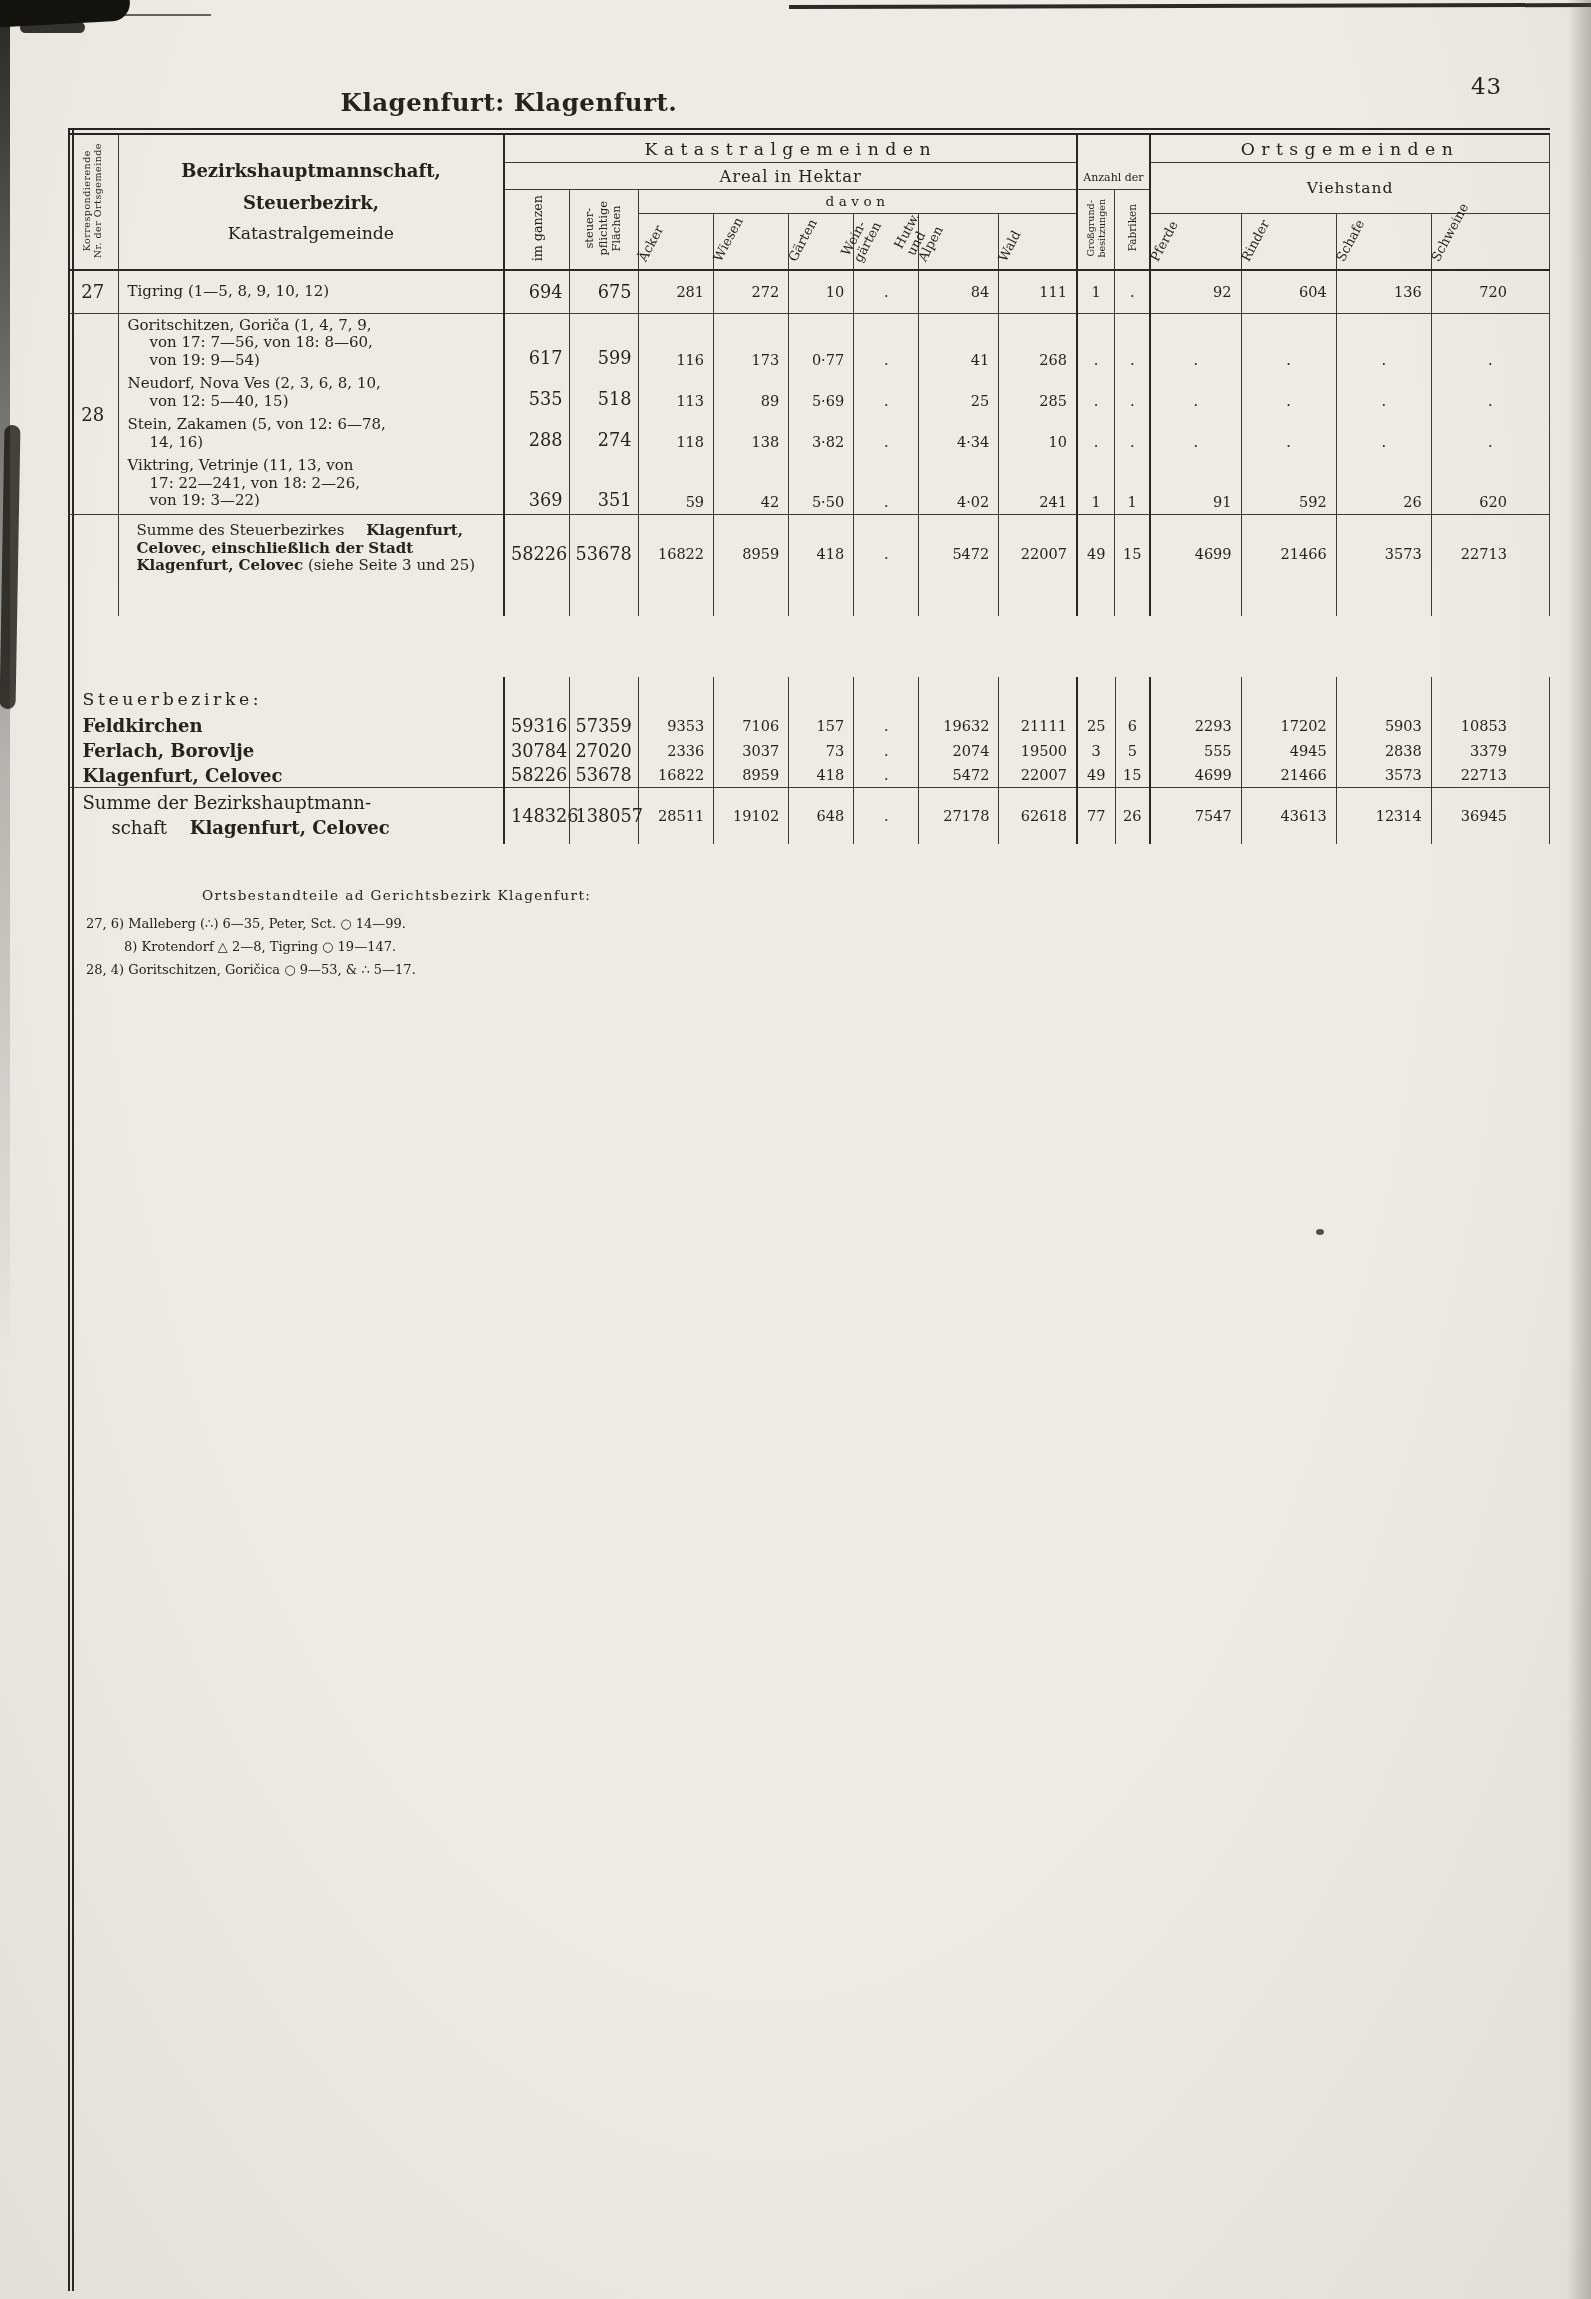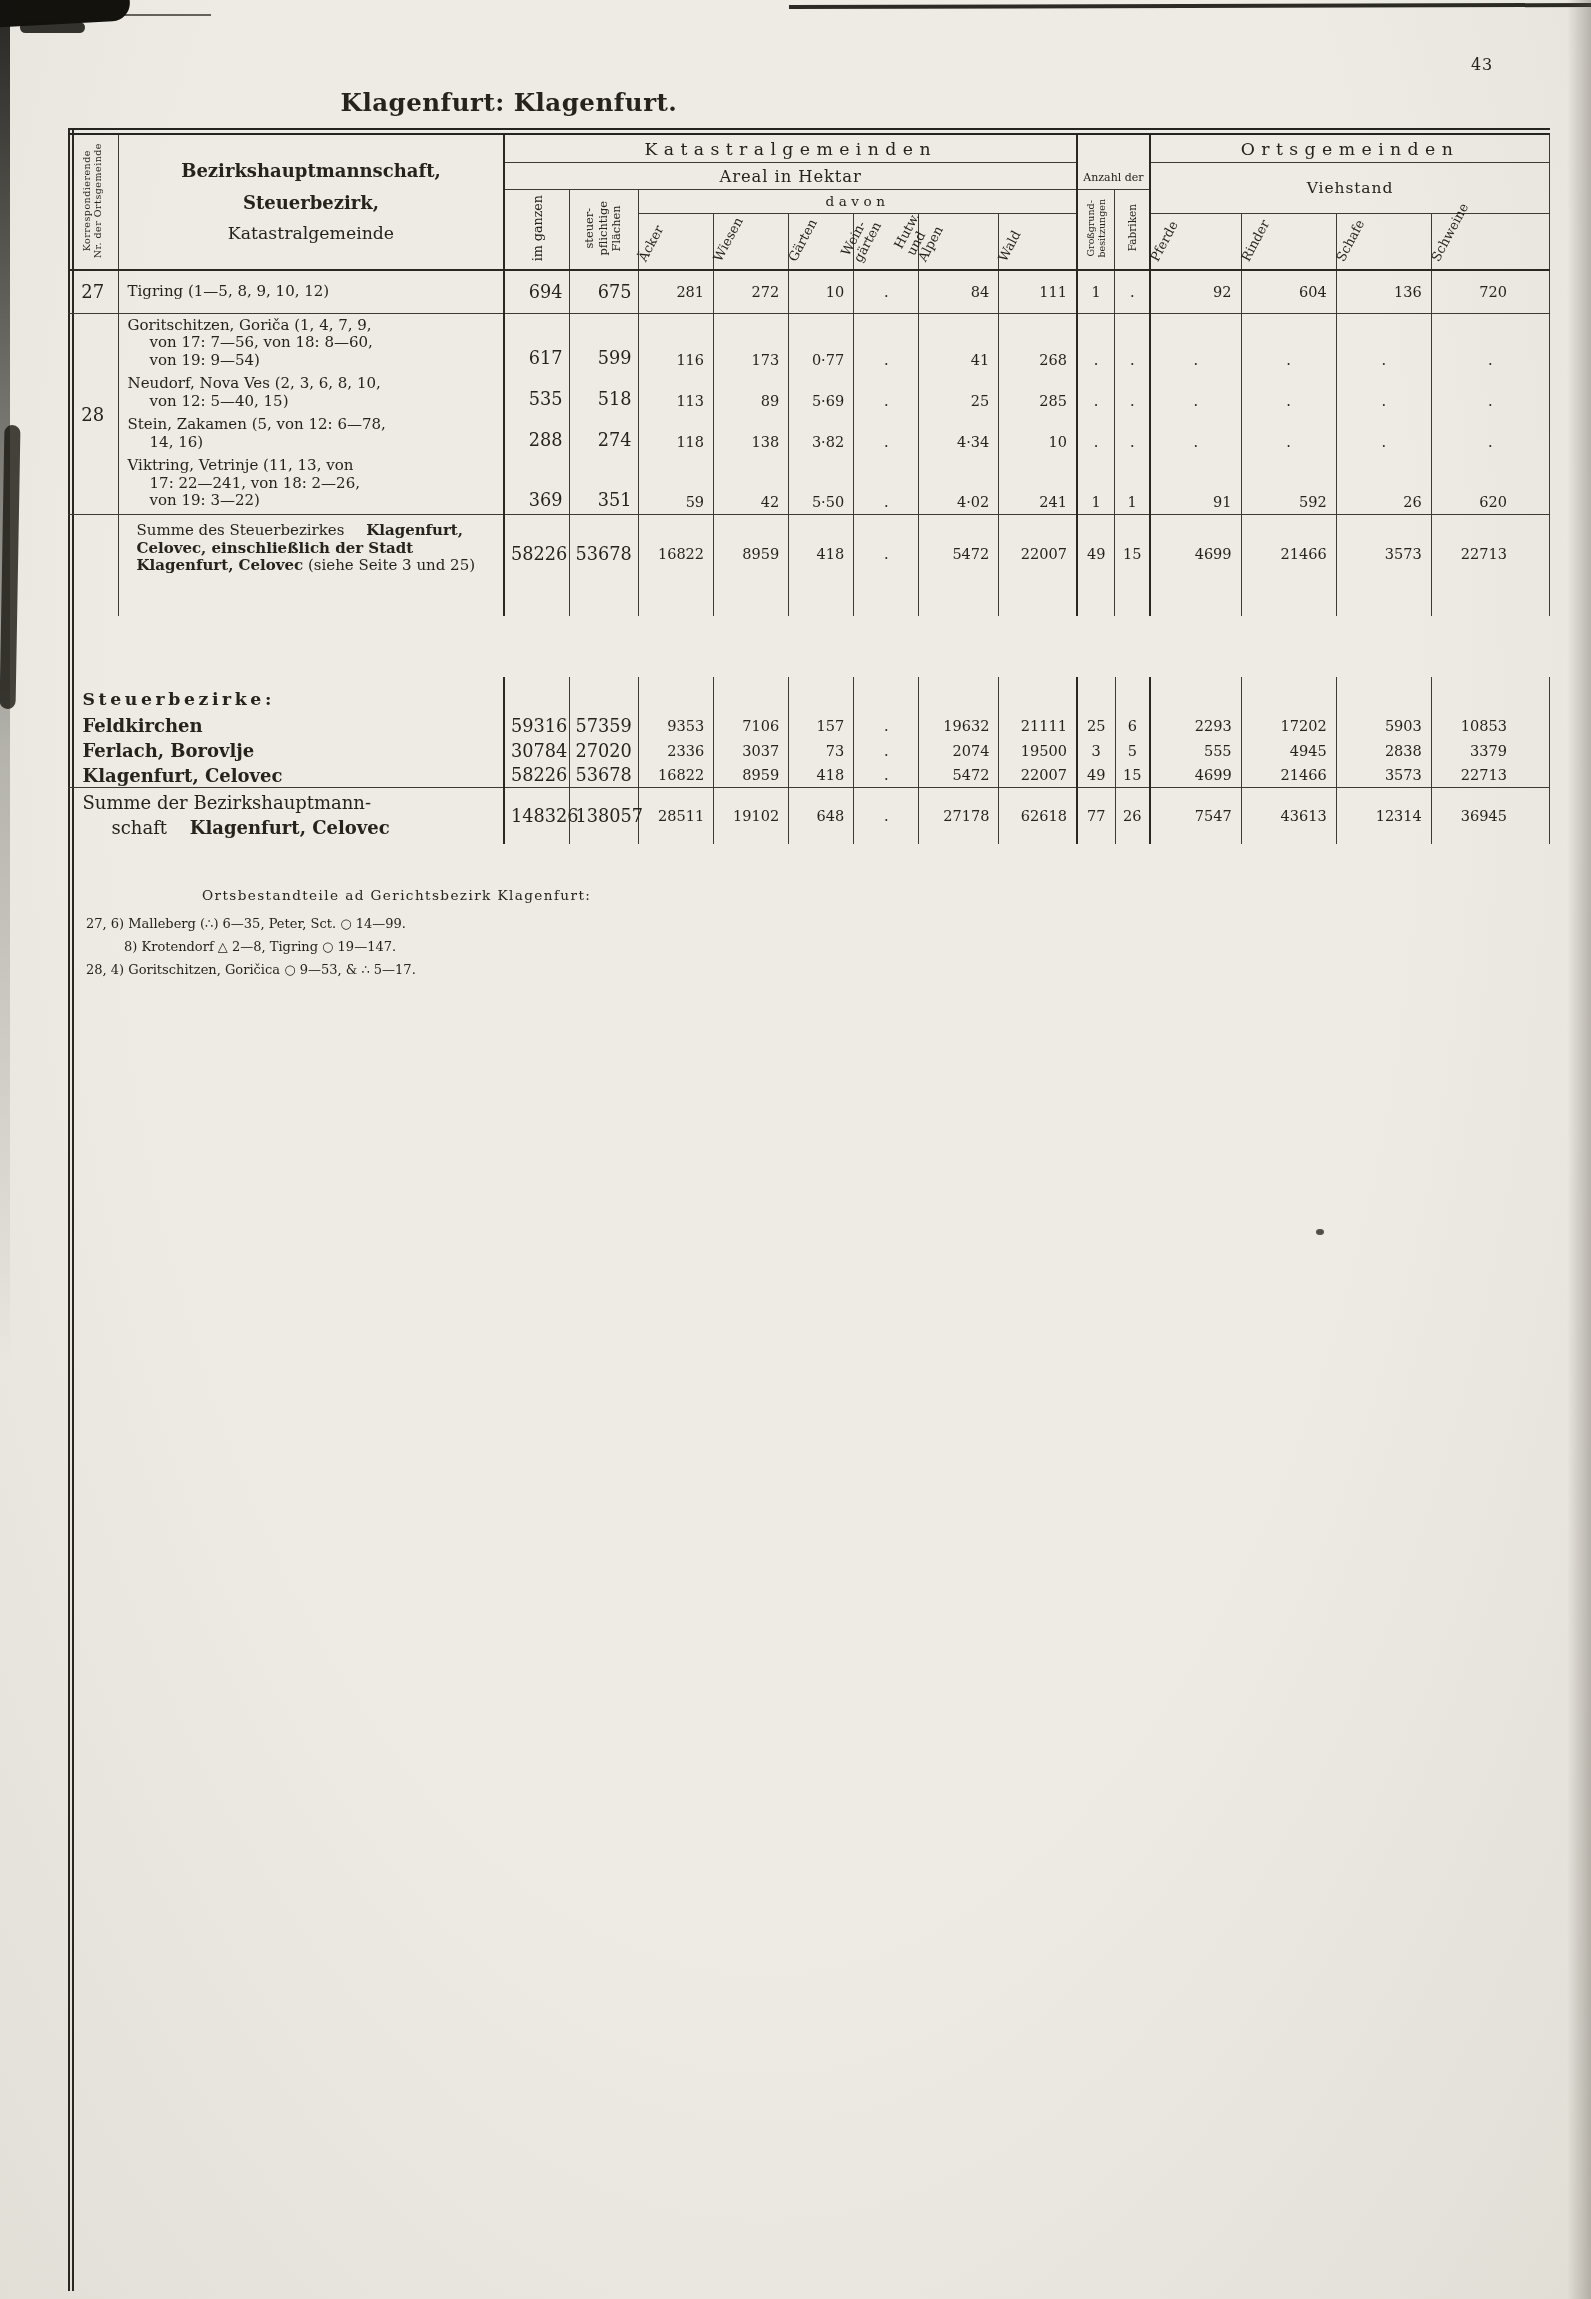--- a/index.html
+++ b/index.html
@@ -12,21 +12,21 @@
   .art{position:absolute;pointer-events:none;}
   .a-top1{left:789px;top:3.6px;width:802px;height:3.6px;background:#17150f;transform:rotate(-.15deg);opacity:.9;}
   .a-top2{left:0;top:13.6px;width:211px;height:2.7px;background:#1a1812;opacity:.65;}
   .a-blob1{left:-11px;top:-9px;width:141px;height:33px;background:#14120d;border-radius:0 0 18px 5.5px;transform:rotate(-3deg);}
   .a-blob2{left:20px;top:22px;width:65px;height:11px;background:#14120d;border-radius:5.5px;opacity:.85;}
   .a-edgeL{left:0;top:0;width:10px;height:1364px;background:linear-gradient(180deg,rgba(20,18,14,.9),rgba(20,18,14,.25) 55%,rgba(20,18,14,0));}
   .a-streak{left:1.8px;top:425px;width:15.5px;height:284px;background:rgba(25,22,16,.8);border-radius:8.2px;transform:rotate(1deg);}
   .a-dot{left:1316px;top:1229px;width:8.2px;height:6.4px;background:#2a2620;border-radius:50%;opacity:.8;}
   .a-edgeR{right:0;top:0;width:23.6px;height:2299px;background:linear-gradient(270deg,rgba(90,86,78,.35),rgba(90,86,78,0));}
 
-  .pageno{position:absolute;left:1471px;top:55px;font-size:16px;letter-spacing:0.9px;}
+  .pageno{position:absolute;left:1471px;top:73px;font-size:23px;letter-spacing:0.9px;}
   .title{position:absolute;left:0;top:88px;width:1018px;text-align:center;font-size:24.5px;font-weight:bold;letter-spacing:0.5px;}
   .leftrule{position:absolute;left:68px;top:128px;height:2163px;width:0;border-left:6.4px double #2b2823;}
 
   table{border-collapse:collapse;table-layout:fixed;}
   .mt{position:absolute;left:68px;top:128px;width:1482px;border-top:7.3px double #262420;border-right:1.8px solid #33302a;}
   .mt th{border:0.9px solid #3d3a32;font-weight:normal;padding:0;}
   .mt td{border-left:0.9px solid #3d3a32;border-right:0.9px solid #3d3a32;padding:0 5.5px;}
   td.dl,th.dl{border-left:2.7px double #2b2823 !important;}
   .mt td.nr,.mt th.nrh{border-left:none;}
   .mt tr.rfirst td{border-top:2.7px solid #2b2823;}
@@ -69,21 +69,21 @@
   tr.g td.num,tr.g td.ctr{padding-bottom:4.5px;}
   tr.srow td{vertical-align:middle;}
   tr.srow td.name{vertical-align:top;padding-top:7.3px !important;padding-left:18px !important;padding-right:16.4px !important;}
 
   .rektitle{position:absolute;left:68px;top:636px;width:1482px;text-align:center;font-size:17.3px;letter-spacing:8.2px;}
   .rek{position:absolute;left:68px;top:677px;width:1482px;border-right:1.8px solid #33302a;}
   .rek td{border-left:0.9px solid #3d3a32;border-right:0.9px solid #3d3a32;vertical-align:middle;padding:0 5.5px;}
   .rek td.lbl{border-left:none;font-size:18px;padding-left:14.5px;text-align:left;}
   .rek td.bl{font-weight:bold;}
   .rek tr.sep td{border-top:0.9px solid #3d3a32;}
-  .steu{font-size:17.3px !important;letter-spacing:3.6px;vertical-align:bottom !important;padding-bottom:3.6px !important;font-weight:bold;}
+  .steu{font-size:17.3px !important;letter-spacing:3.6px;vertical-align:bottom !important;padding-bottom:3.6px !important;font-weight:normal;}
   .sumlbl{font-size:17.3px;line-height:1.35;}
   .ind{padding-left:29px;}
 
   .foothead{position:absolute;left:202px;top:887px;font-size:13.6px;letter-spacing:1.4px;}
   .footnotes{position:absolute;left:86px;top:913px;font-size:13px;line-height:1.75;}
   .fn-ind{padding-left:38px;}
 </style>
 </head>
 <body>
 

